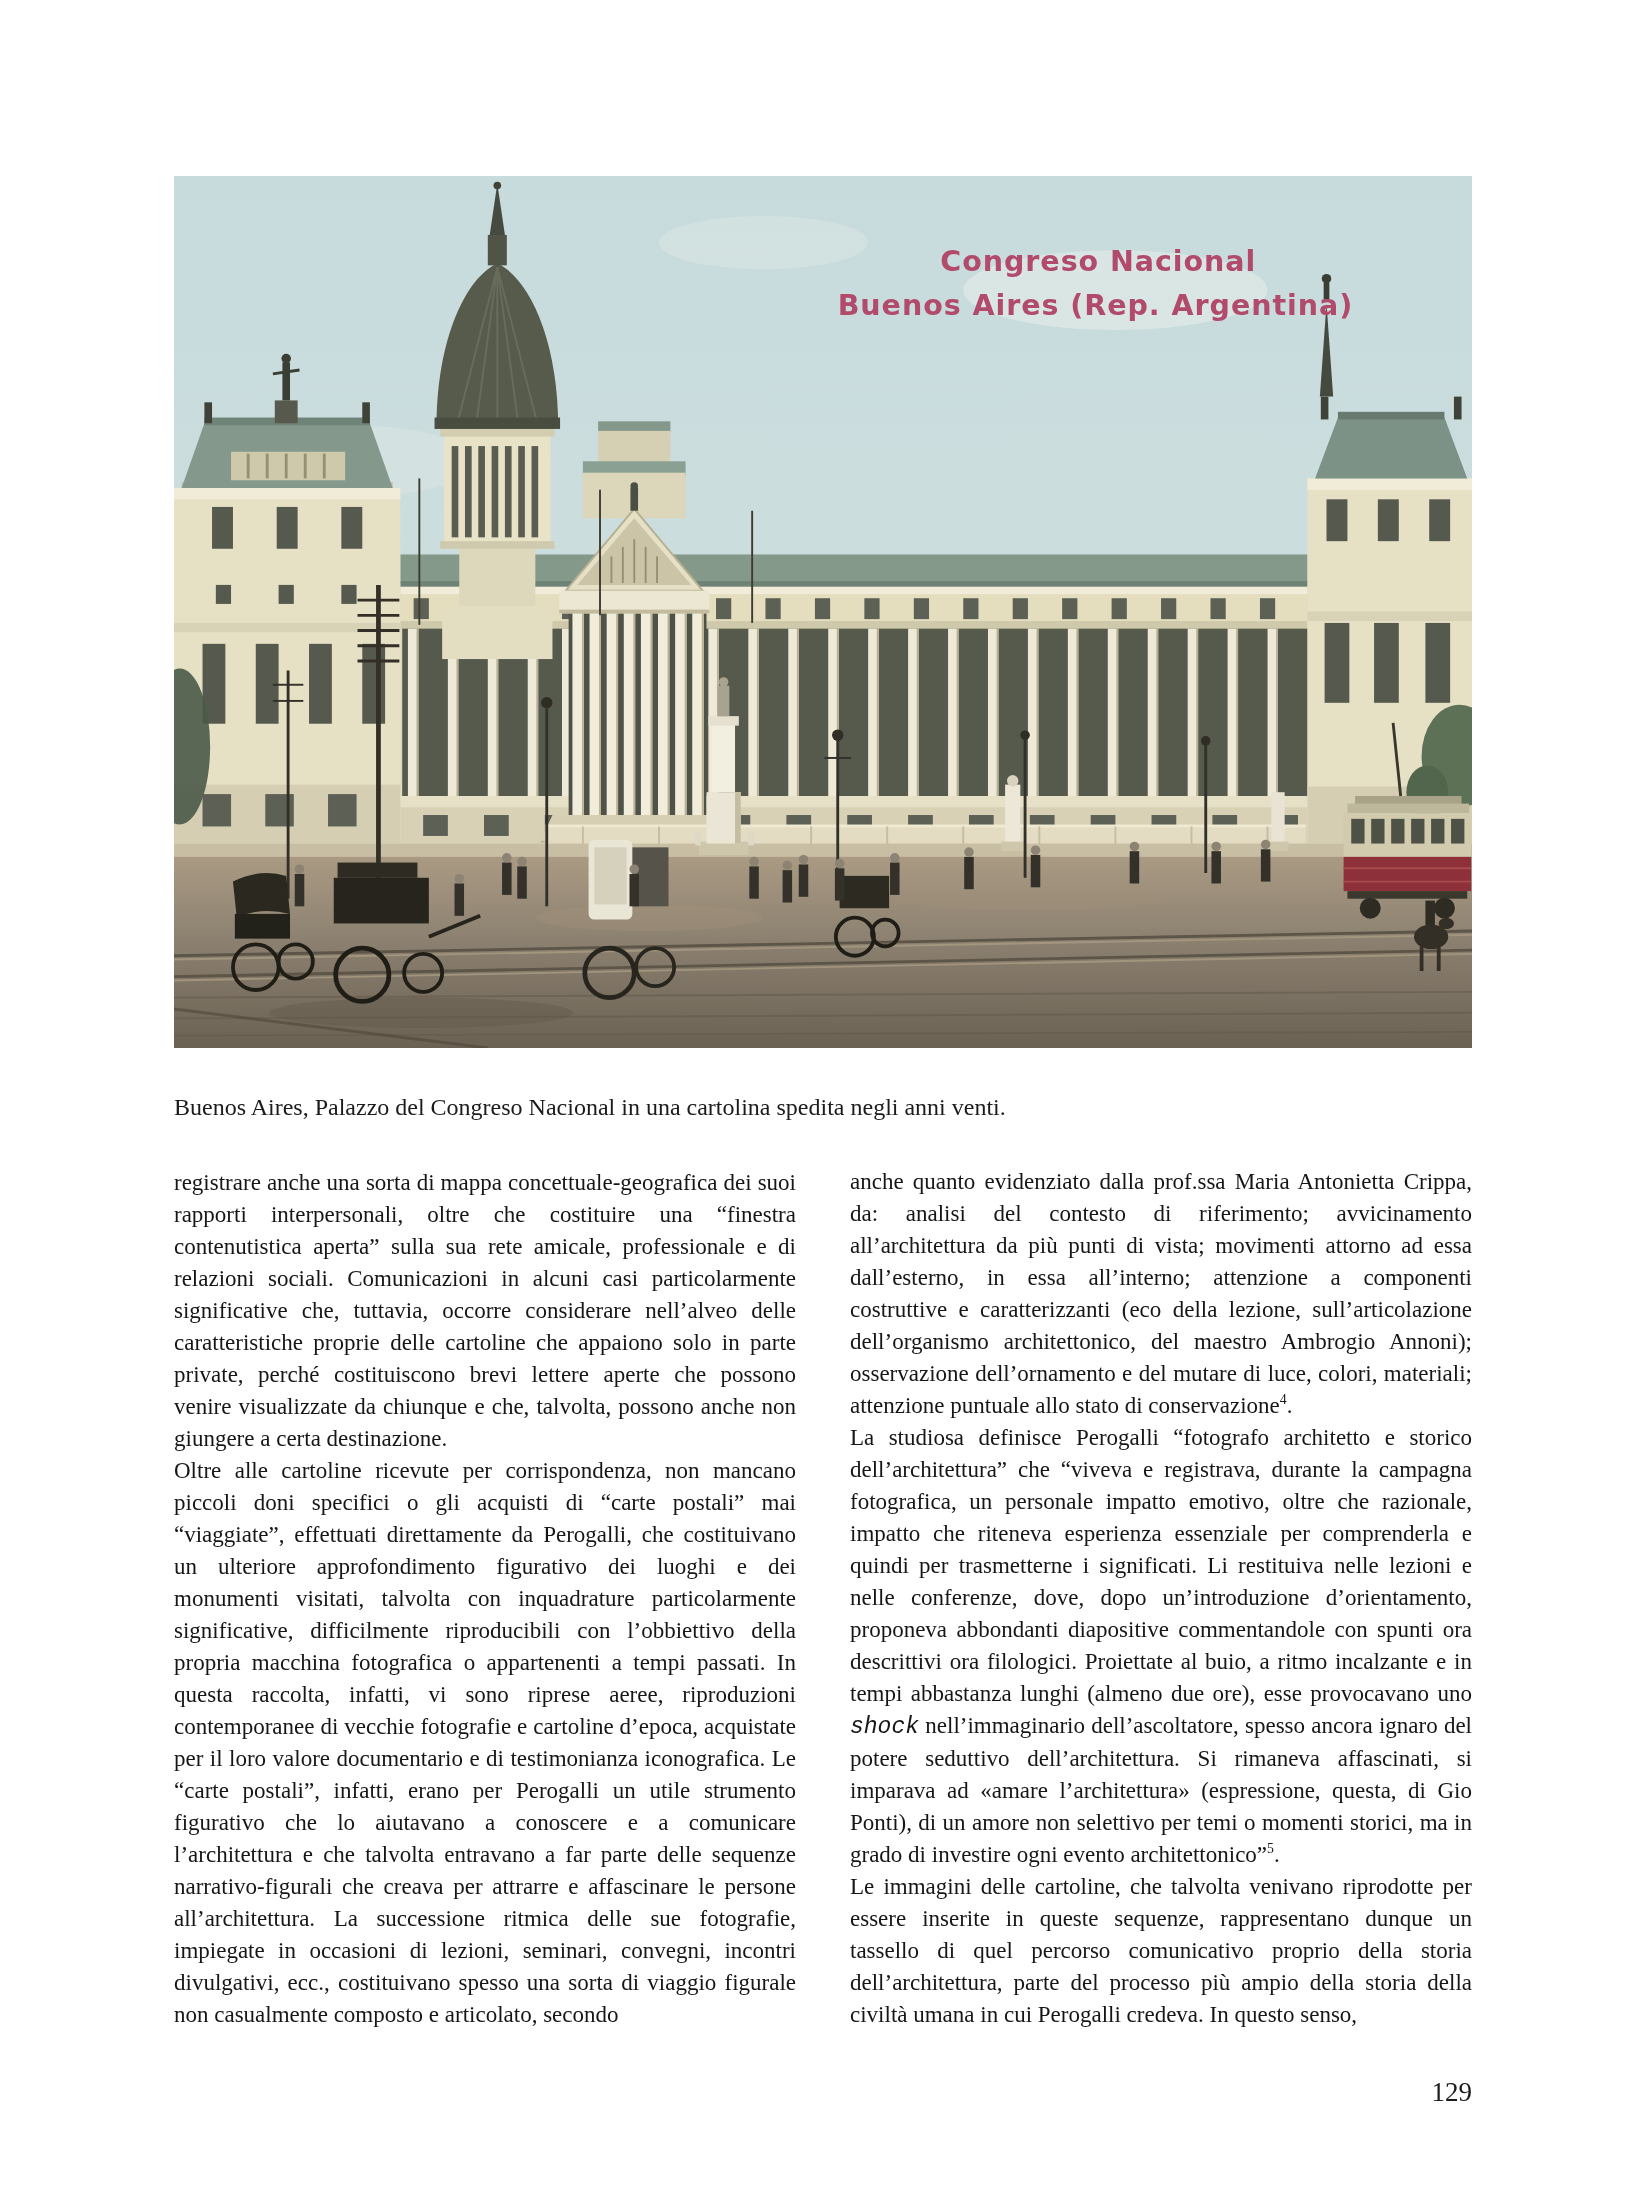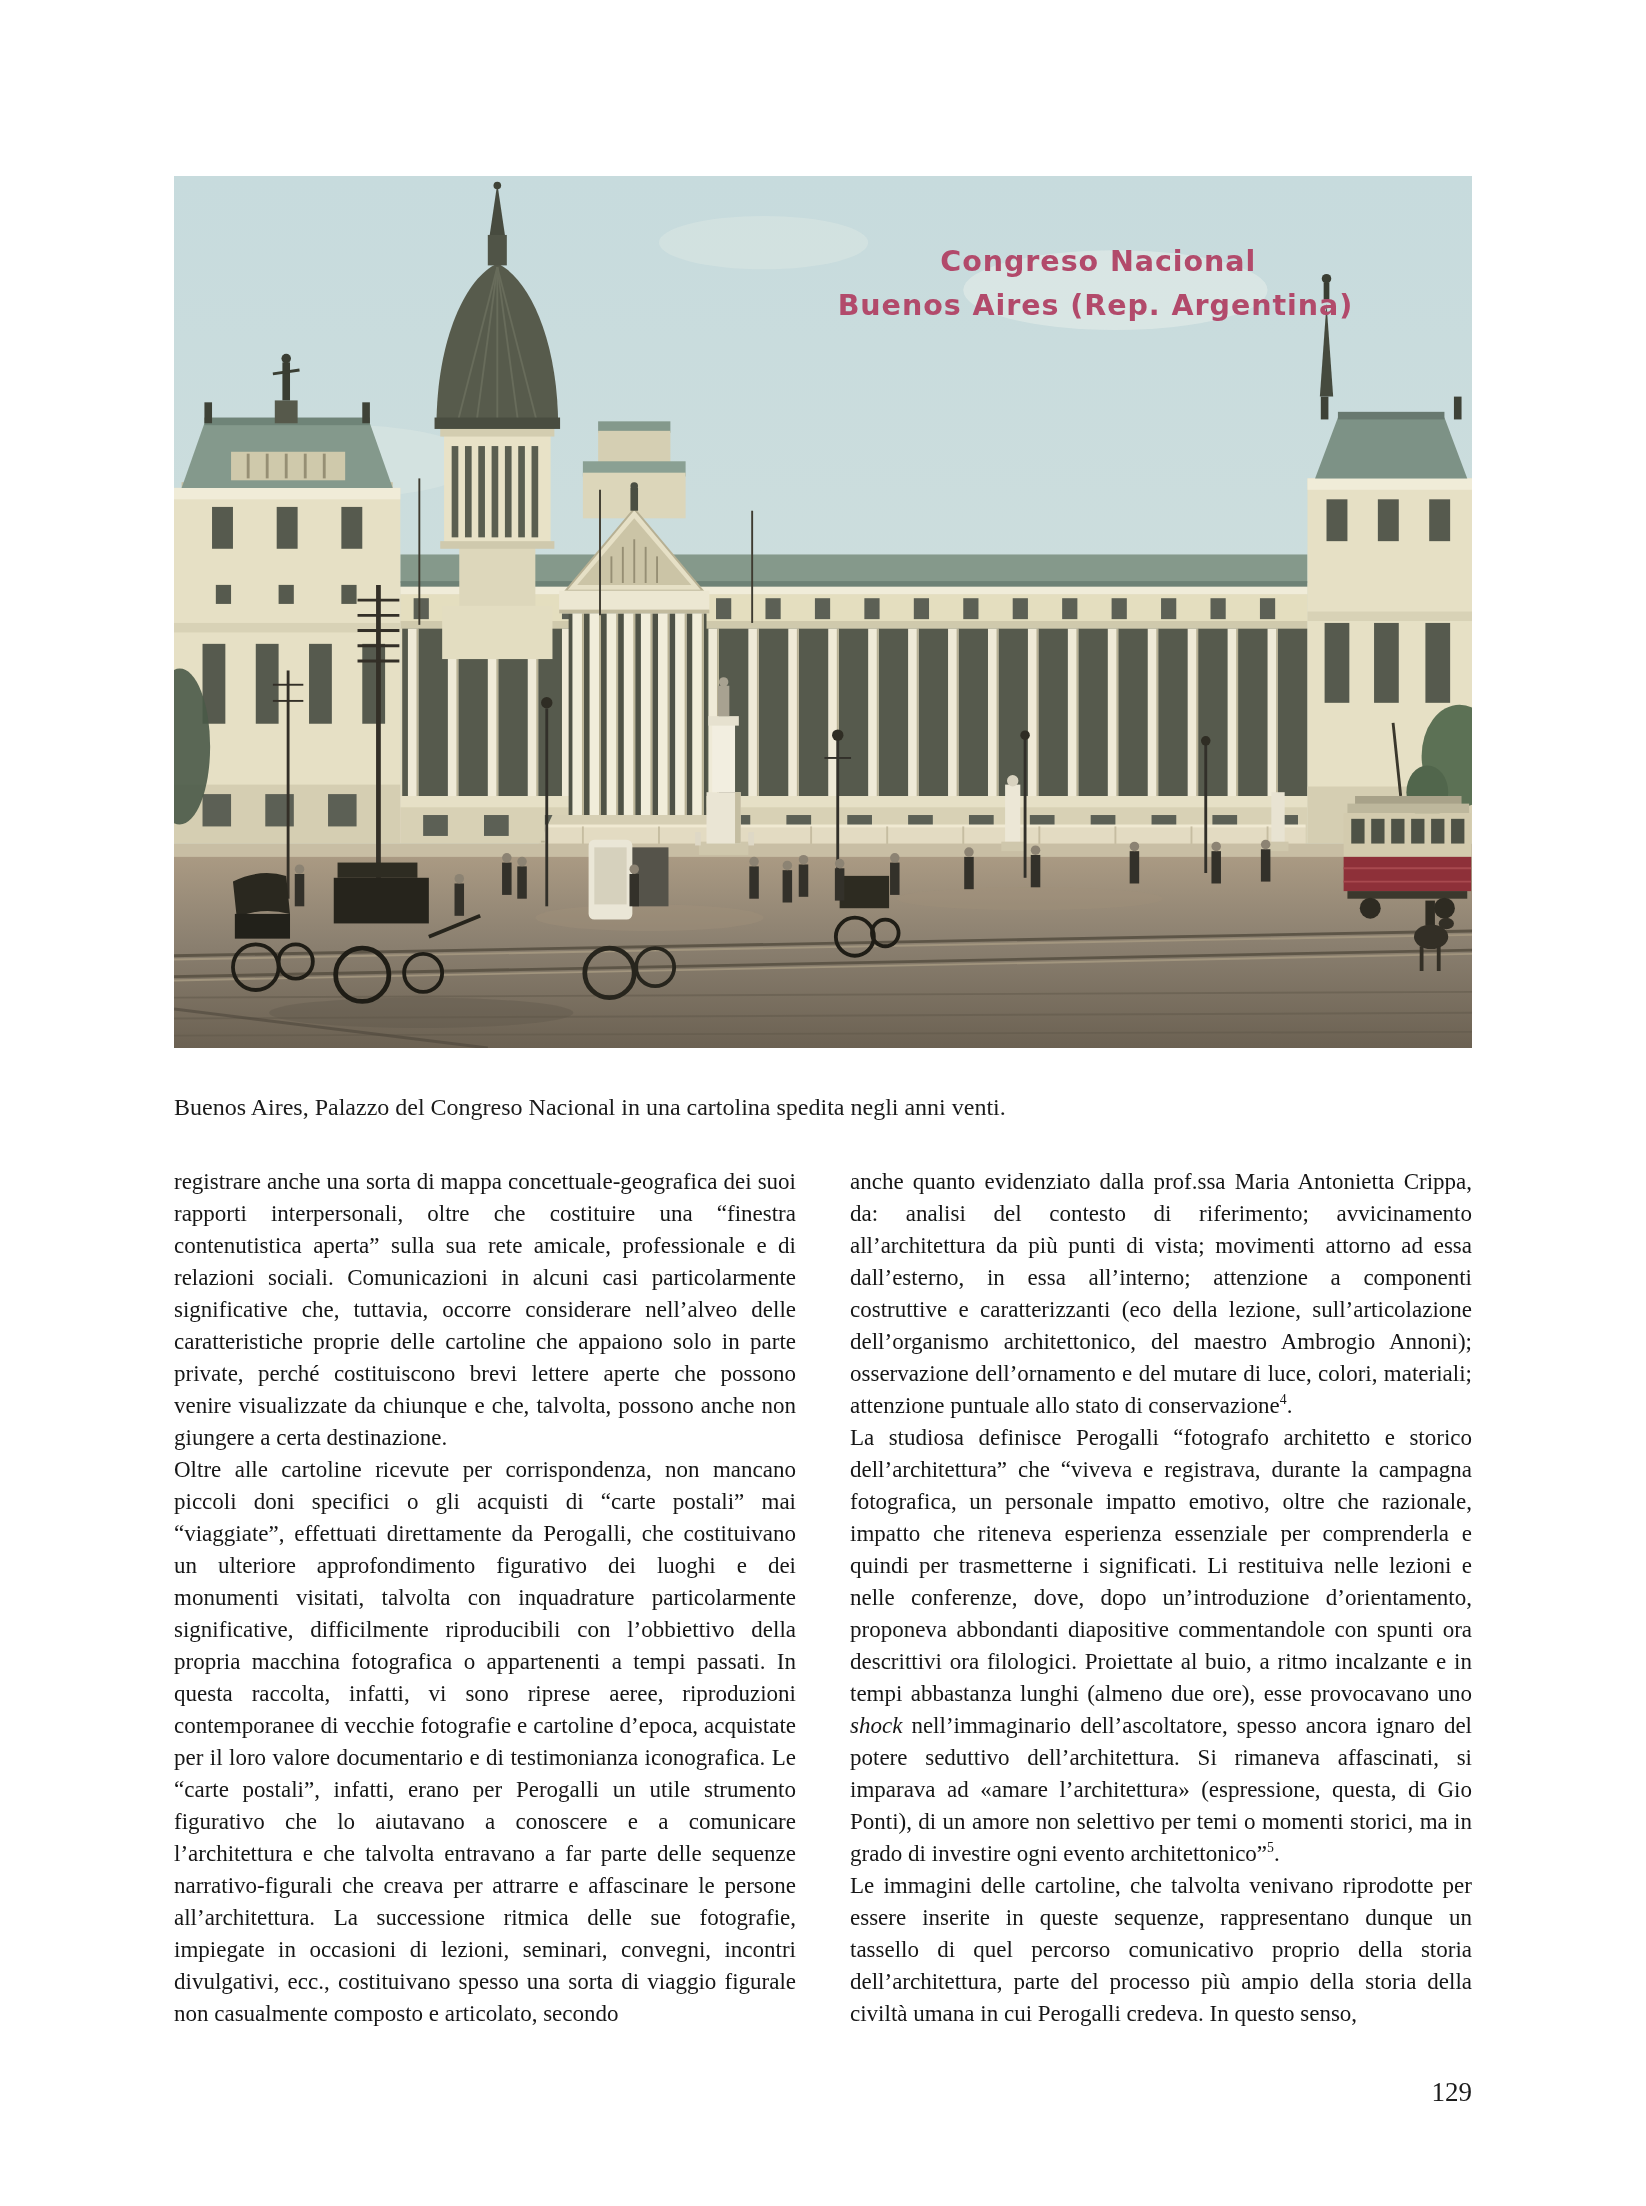--- a/index.html
+++ b/index.html
@@ -62,20 +62,21 @@
     margin: 0;
     padding: 0;
   }
   .col p sup {
     font-size: 0.6em;
     vertical-align: super;
     line-height: 0;
   }
   .col p i {
     font-style: italic;
+    font-family: Liberation Mono, monospace;
   }
   .page-number {
     position: absolute;
     right: 174px;
     top: 2077px;
     font-size: 27px;
     color: #1b1b1b;
   }
   .pc-title {
     font-family: "DejaVu Sans", "Liberation Sans", sans-serif;

